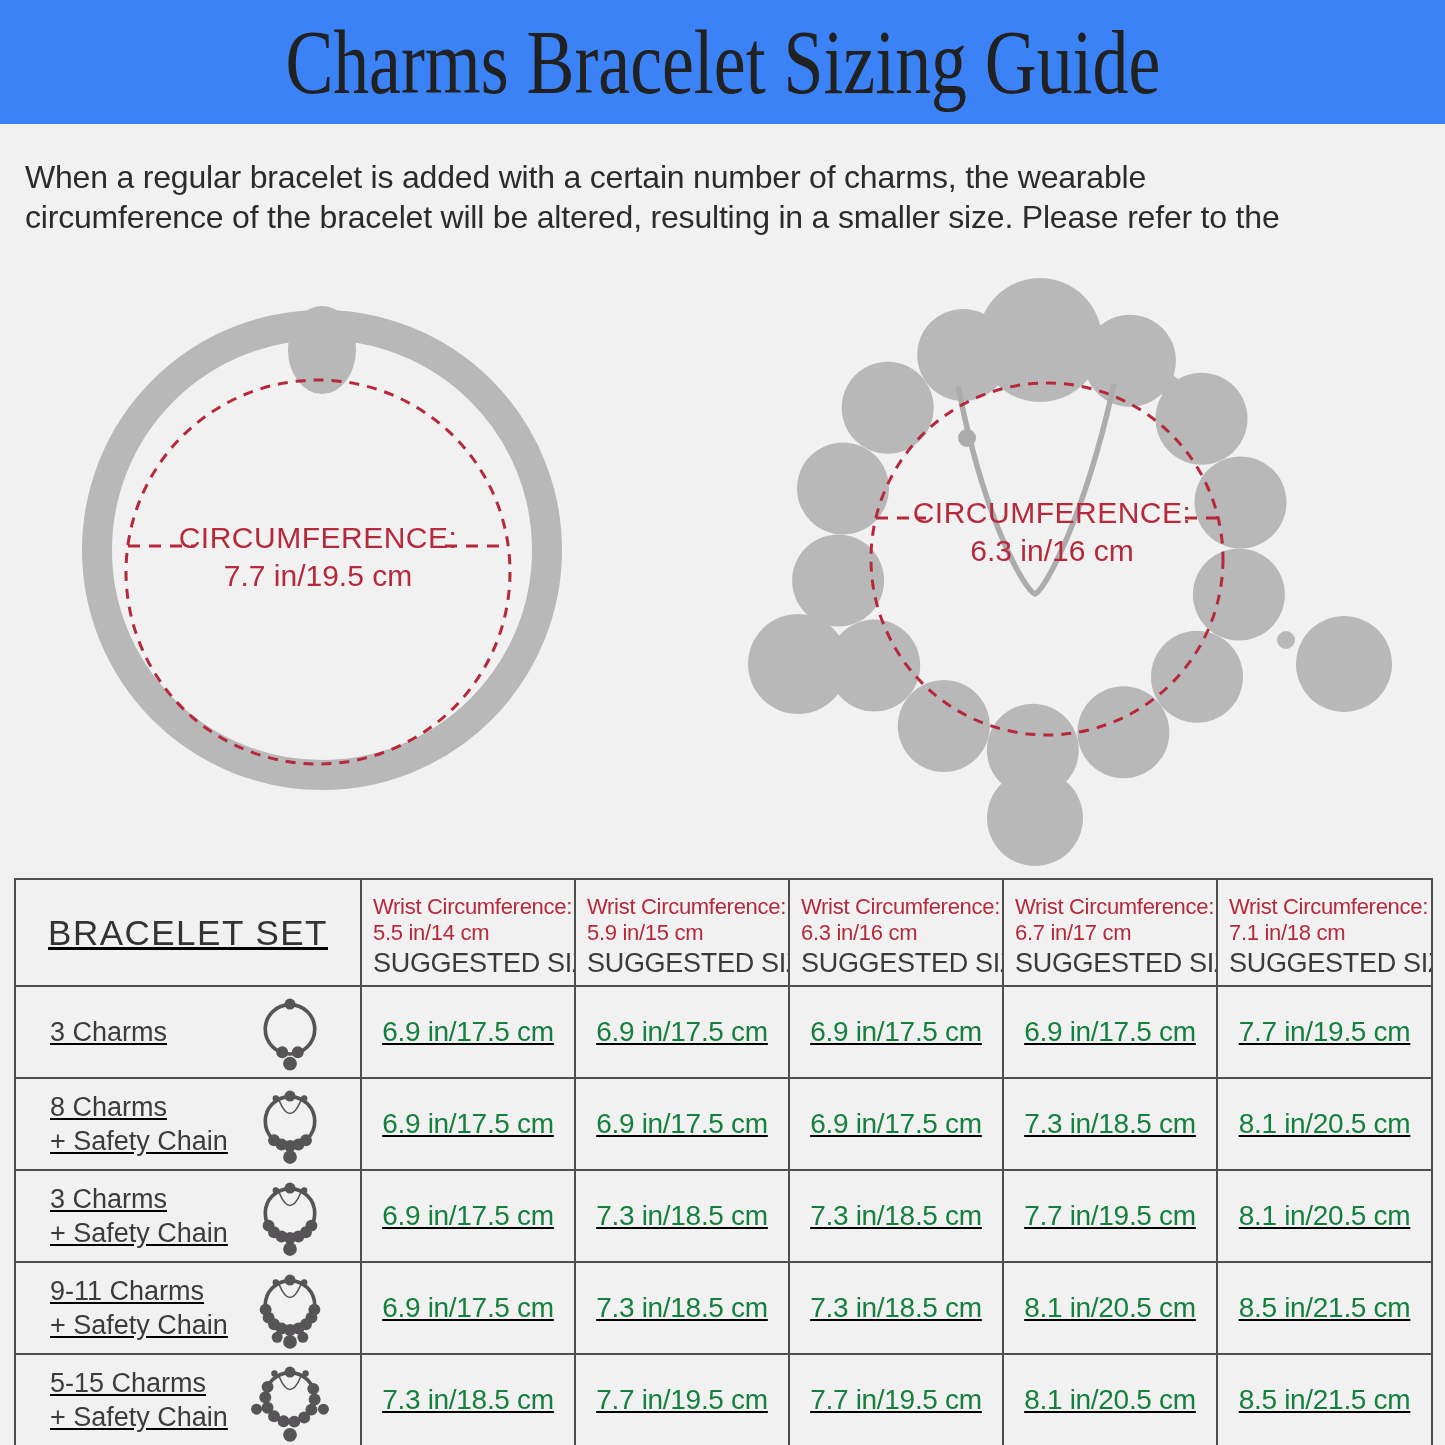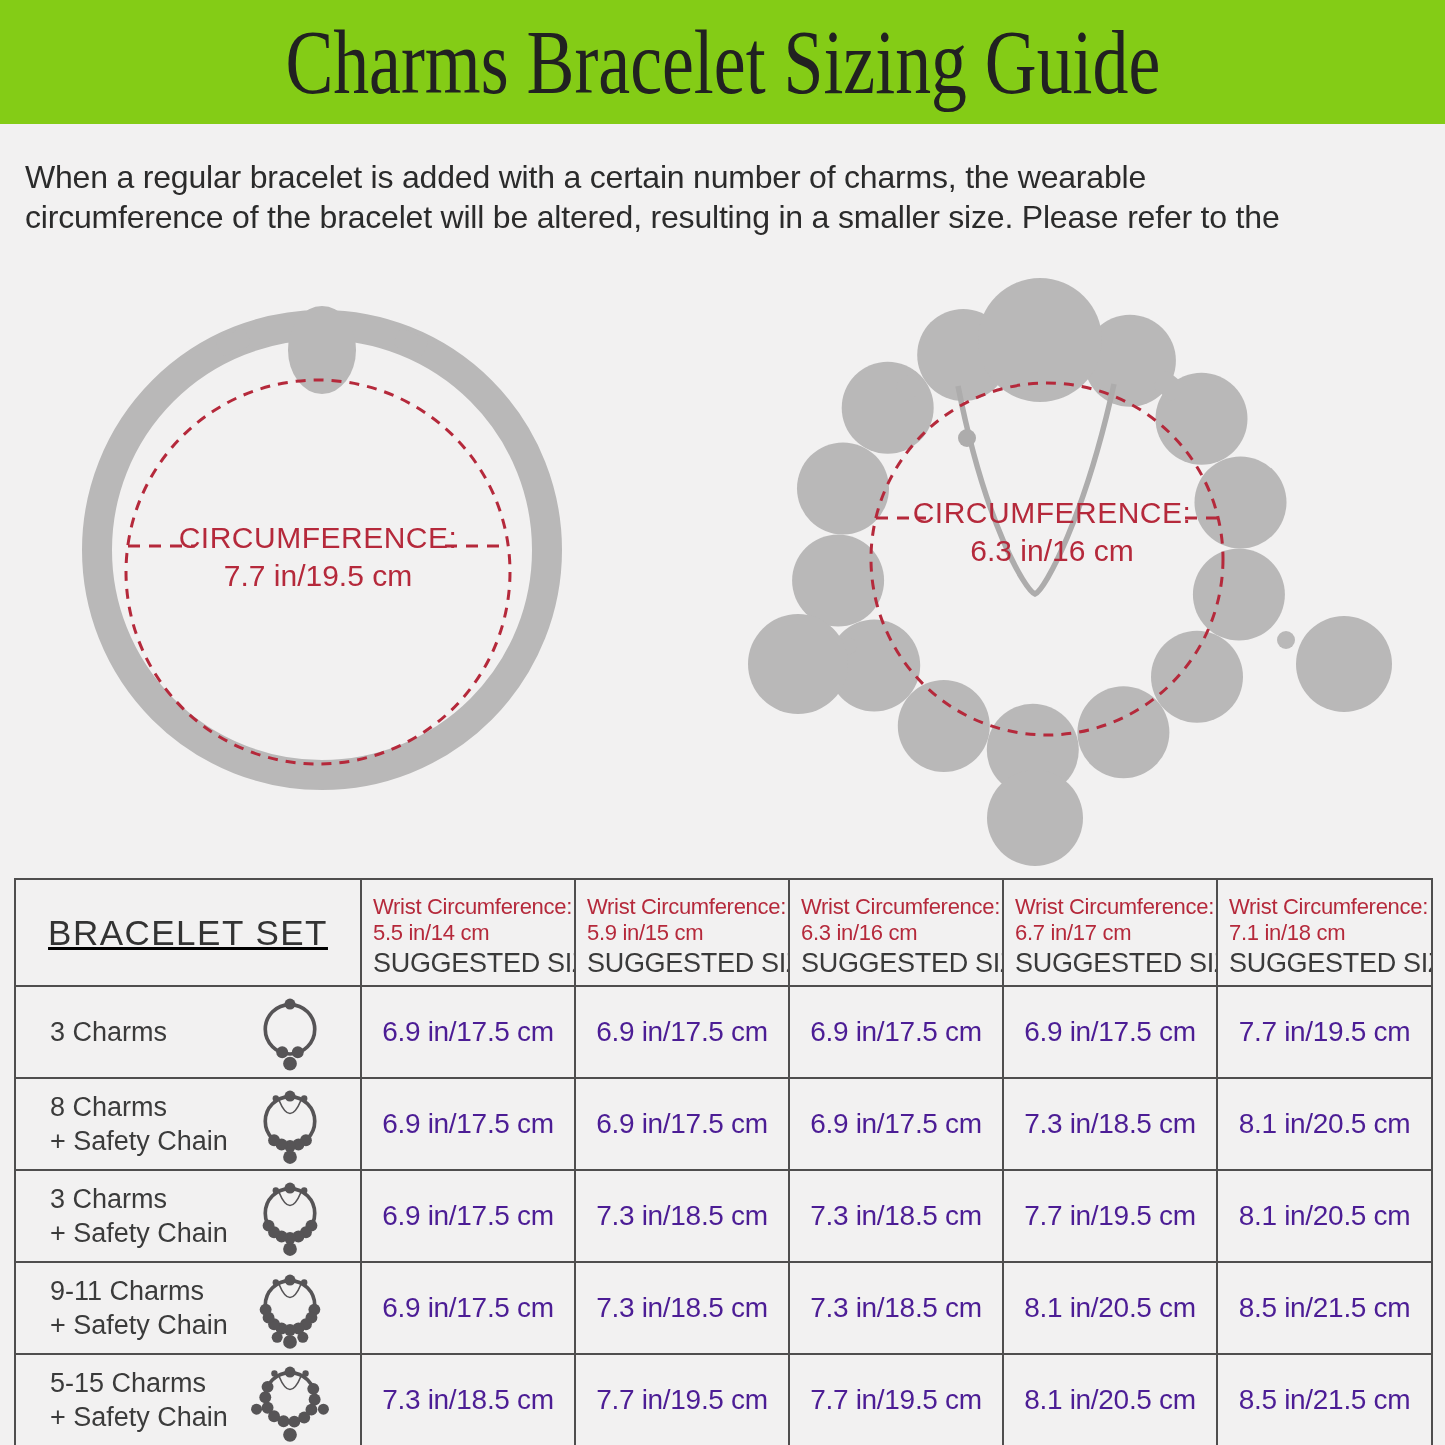--- a/index.html
+++ b/index.html
@@ -4,21 +4,21 @@
 <style>
   html,body { margin:0; padding:0; background:#e8e8e8; }
   .page {
     position:relative; width:1445px; height:1445px;
     background:#f2f1f1; overflow:hidden;
     font-family:"Liberation Sans", sans-serif;
   }
   
   .banner {
     position:absolute; left:0; top:0; width:1445px; height:124px;
-    background:#84cc16; display:flex; align-items:center; justify-content:center;
+    background:#3b82f6; display:flex; align-items:center; justify-content:center;
   }
   .banner h1 {
     margin:0; font-family:"Liberation Serif", serif; font-weight:500;
     font-size:92px; color:#212121; transform:scaleX(0.78); transform-origin:center;
     white-space:nowrap; letter-spacing:0;
   }
   
   .intro {
     position:absolute; left:25px; top:158px; width:1408px;
     color:#2b2b2b; font-size:32px; line-height:39.5px; letter-spacing:-0.2px;
@@ -36,31 +36,31 @@
   .cap-charms { left:882px; top:496px; }
   .fig-caption .l1 { font-size:30px; letter-spacing:0.5px; white-space:nowrap; }
   .fig-caption .l2 { font-size:30px; margin-top:4px; white-space:nowrap; }
   
   table.size-table {
     position:absolute; left:14px; top:878px; width:1417px; height:560px;
     border-collapse:collapse; table-layout:fixed;
   }
   .size-table th, .size-table td { border:2px solid #4f4e4e; overflow:hidden; }
   tr.head-row { height:100px; }
-  tr.data-row { height:92px; }
+  tr.data-row { height:92px;text-decoration:underline; }
   th.set-col { text-align:center; vertical-align:middle;text-decoration:underline; }
   .set-title { font-size:35px; font-weight:400; color:#333333; letter-spacing:1.5px; }
   th.size-col { text-align:left; vertical-align:middle; padding:14px 6px 6px 11px; font-weight:400; }
   .wrist-label, .wrist-value { color:#b5293b; font-size:22px; line-height:25.5px; letter-spacing:-0.3px; white-space:nowrap; }
   .suggested  { color:#3a3a3a; font-size:27px; margin-top:3px; letter-spacing:-0.3px; white-space:nowrap; }
   td.label-cell { vertical-align:middle; padding:0 24px 0 34px; }
   .label-wrap { display:flex; align-items:center; justify-content:space-between; }
   .row-label { font-size:27px; line-height:34px; color:#3b3b3b; }
   .charm-icon { width:92px; height:87px; flex:0 0 auto; }
-  td.value-cell { text-align:center; vertical-align:middle; font-size:28px; color:#4c1d95; letter-spacing:-0.3px; }
+  td.value-cell { text-align:center; vertical-align:middle; font-size:28px; color:#15803d; letter-spacing:-0.3px; }
 </style>
 </head>
 <body>
 
 <div class="page">
 
   <header class="banner">
     <h1>Charms Bracelet Sizing Guide</h1>
   </header>
 

